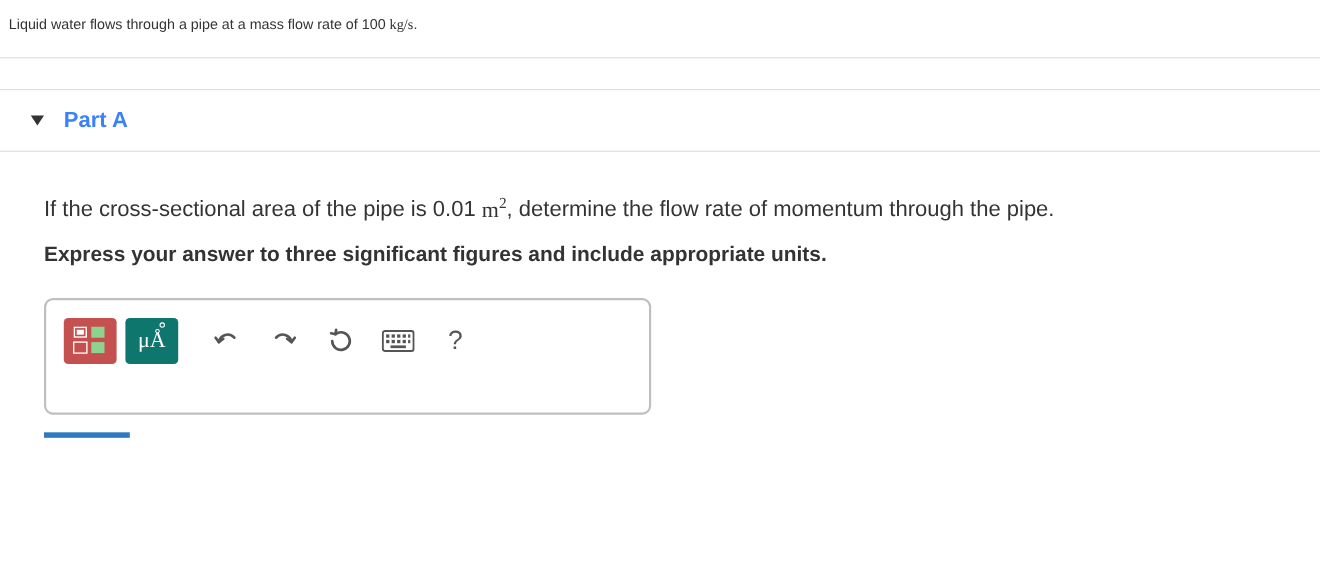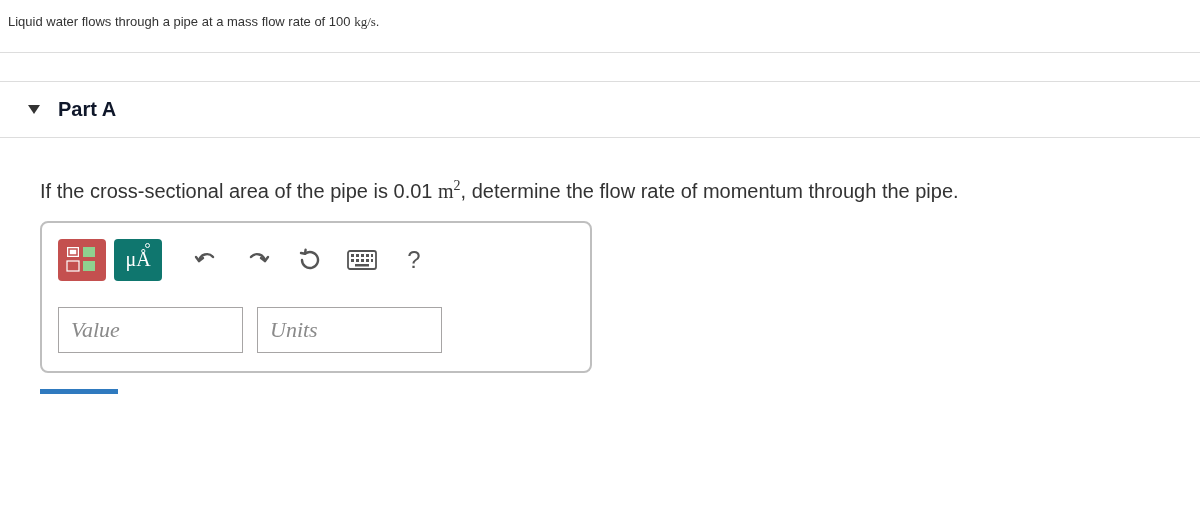--- a/index.html
+++ b/index.html
@@ -31,21 +31,21 @@
     }
     .caret {
       width: 0; height: 0;
       border-left: 6px solid transparent;
       border-right: 6px solid transparent;
       border-top: 9px solid #333;
     }
     .part-title {
       font-size: 20px;
       font-weight: 700;
-      color: #0f172a;
+      color: #3b82f6;
     }
     .part-body {
       padding: 40px 40px 40px 40px;
     }
     .question {
       font-size: 20px;
       color: #333;
       margin-bottom: 18px;
     }
     .question .units { font-family: Georgia, serif; }
@@ -143,20 +143,21 @@
   <div class="part-header">
     <div class="caret"></div>
     <div class="part-title">Part A</div>
   </div>
 </div>
 
 <div class="part-body">
   <p class="question">
     <span>If the cross-sectional area of the pipe is 0.01 </span><span class="units"><span>m</span><sup>2</sup></span><span>, determine the flow rate of momentum through the pipe.</span>
   </p>
+  <p class="instruction">Express your answer to three significant figures and include appropriate units.</p>
 
   <div class="answer-box">
     <div class="toolbar">
       <button class="tb-btn tb-a" title="Templates">
         <svg width="34" height="30" viewBox="0 0 34 30">
           <rect x="2" y="2" width="12" height="10" fill="#fff"></rect>
           <rect x="4" y="4" width="8" height="6" fill="none" stroke="#c4504f" stroke-width="1.5"></rect>
           <rect x="18" y="2" width="12" height="10" fill="#8fd18f"></rect>
           <rect x="2" y="16" width="12" height="10" fill="#c4504f" stroke="#fff" stroke-width="1.2"></rect>
           <rect x="18" y="16" width="12" height="10" fill="#8fd18f"></rect>
@@ -199,19 +200,15 @@
             <rect x="19" y="9" width="3" height="3" fill="#555"></rect>
             <rect x="24" y="9" width="2" height="3" fill="#555"></rect>
           <rect x="8" y="14" width="14" height="2.5" fill="#555"></rect>
         </svg>
       </button>
       <button class="tb-btn tb-wide" title="Help">
         <span style="font-size:24px;color:#555;">?</span>
       </button>
     </div>
 
-    <div class="input-row">
-      <input type="text" class="text-input value-input" placeholder="Value" style="">
-      <input type="text" class="text-input units-input" placeholder="Units" style="">
-    </div>
   </div>
   <div class="progress-stub"></div>
 </div>
 
 </body></html>

